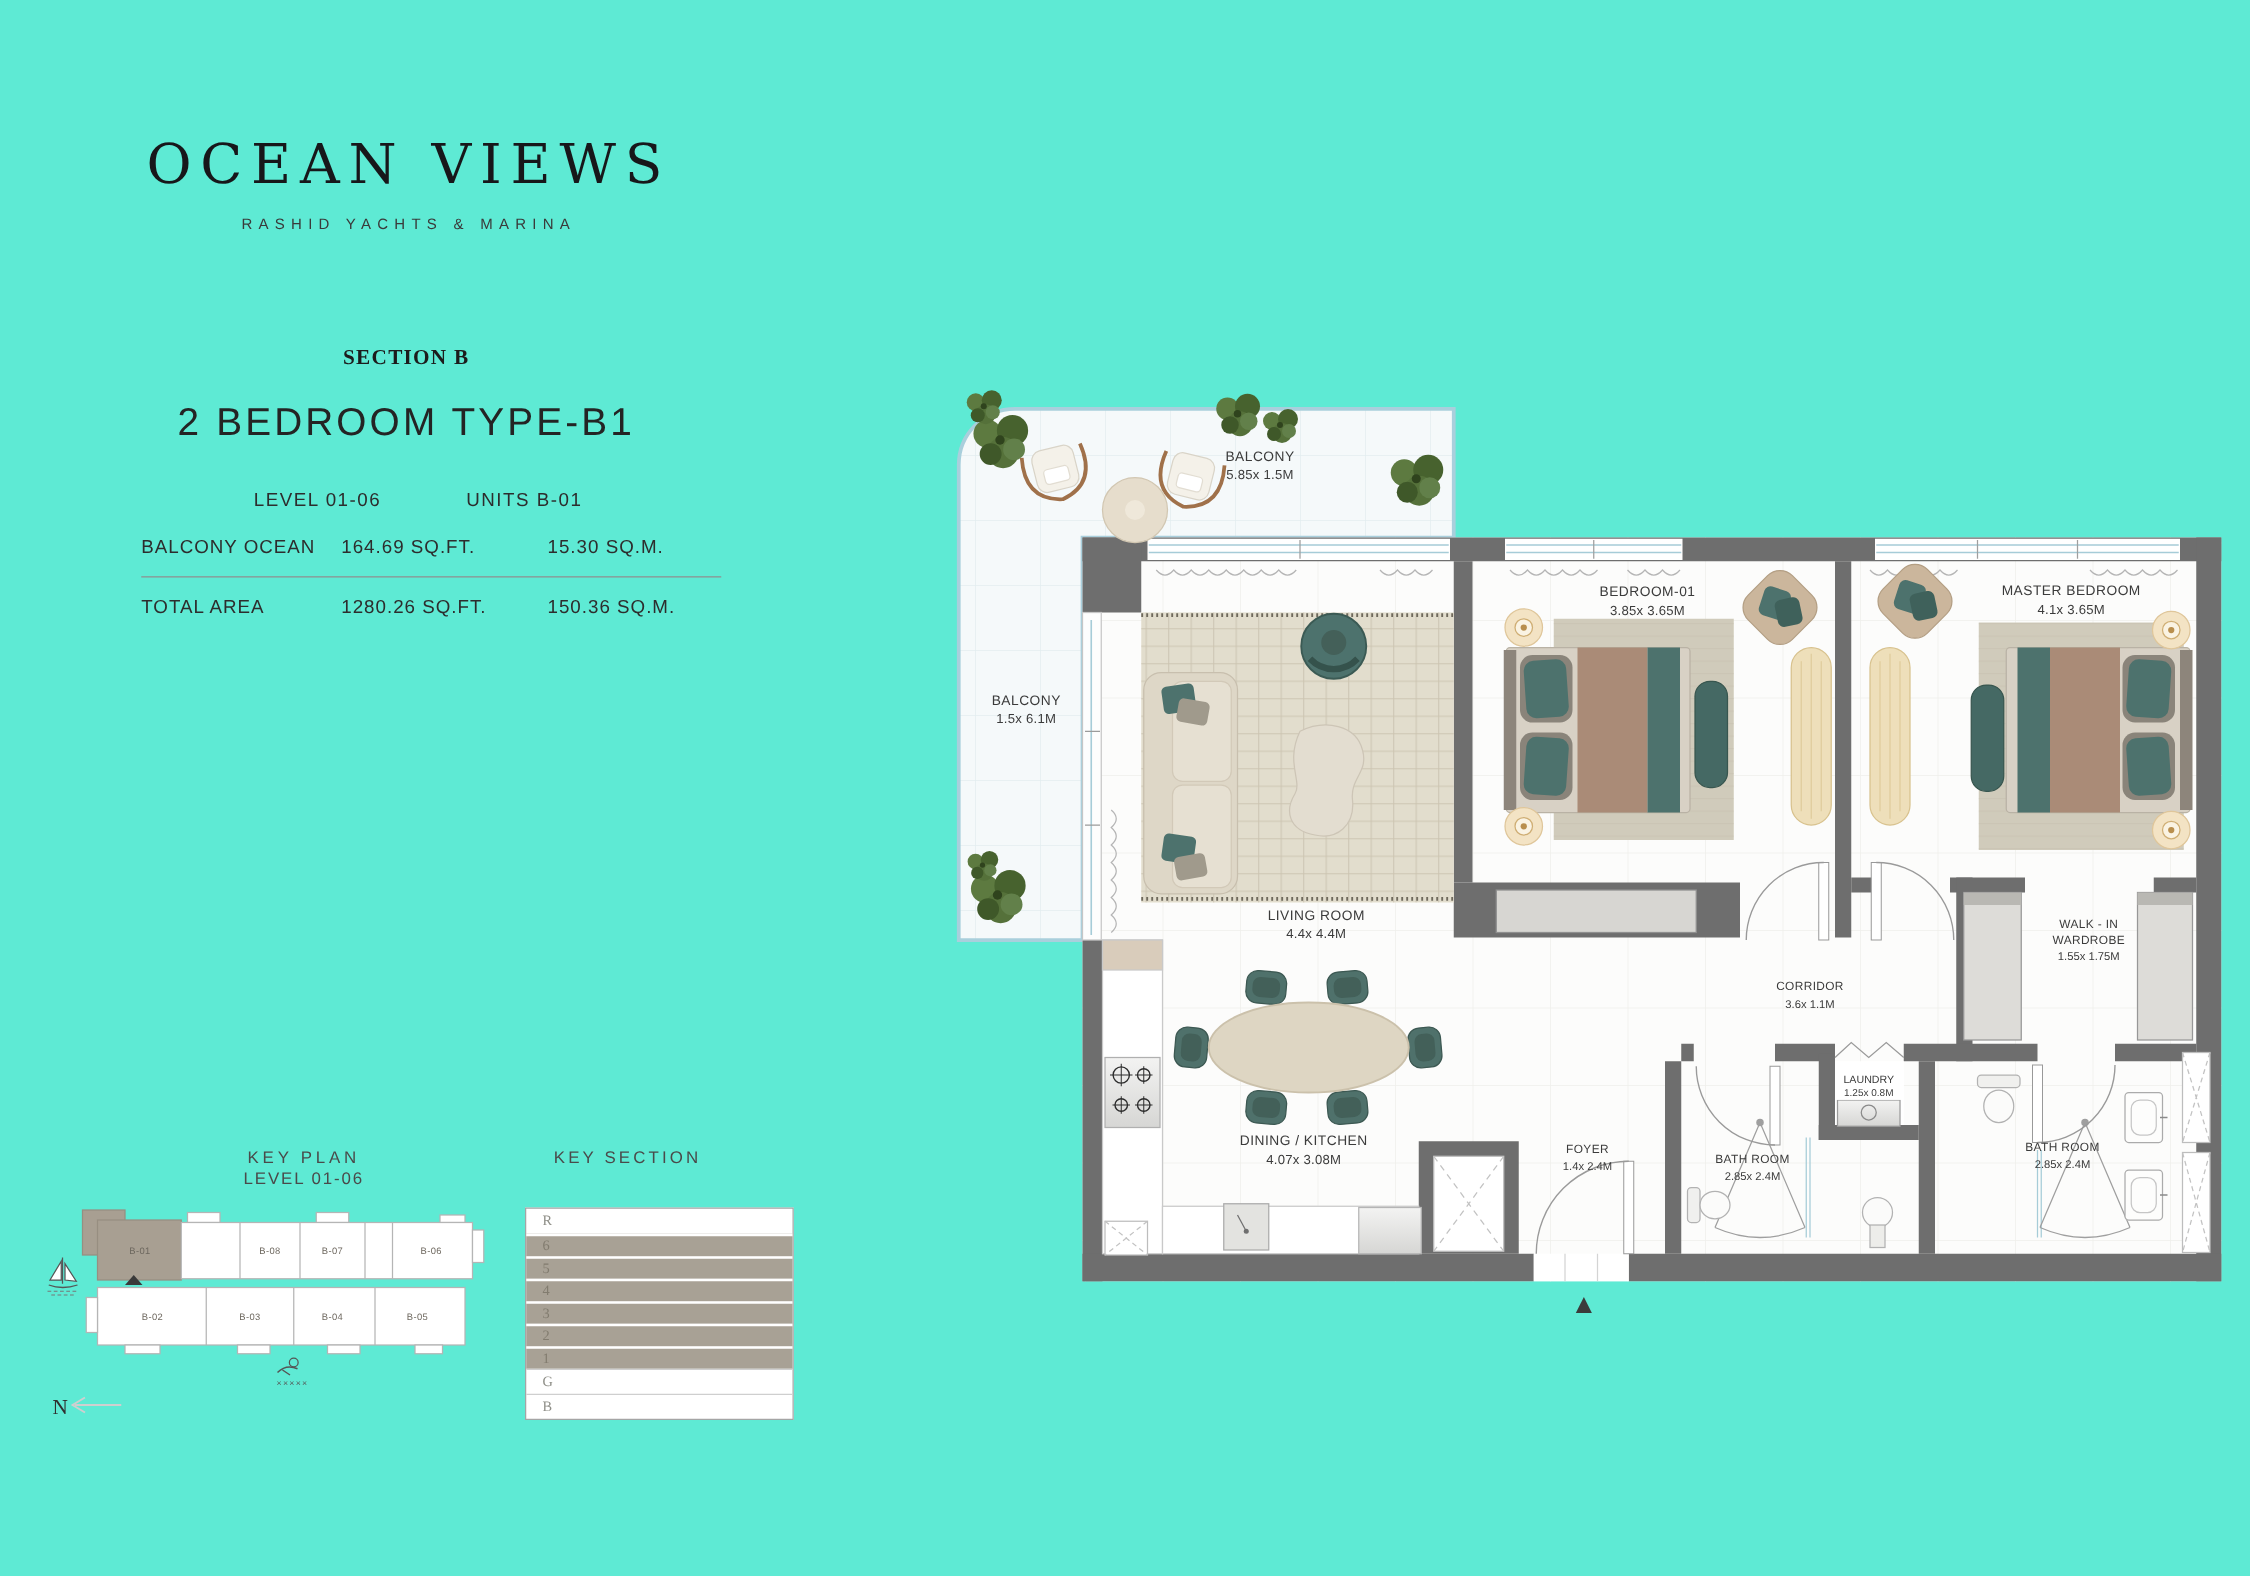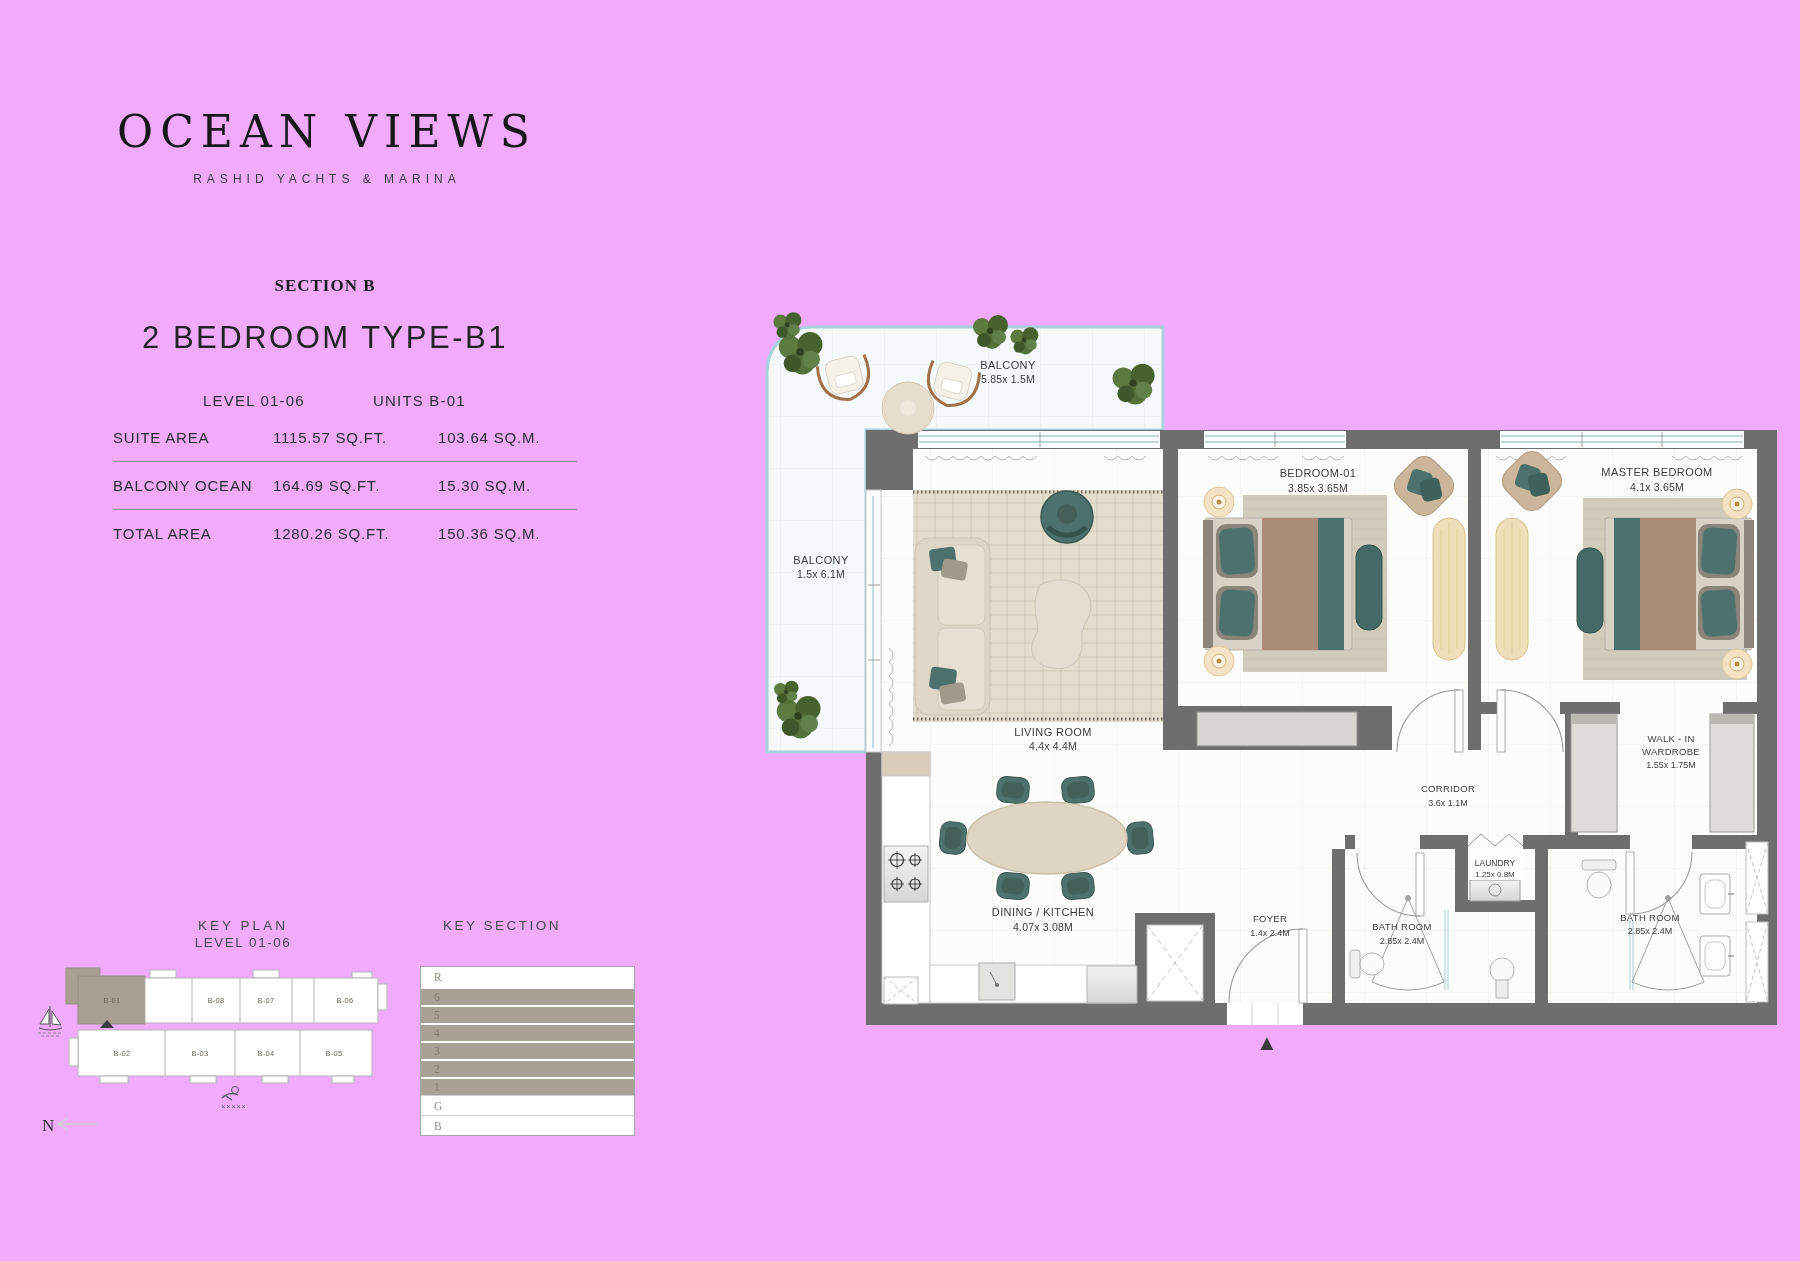--- a/index.html
+++ b/index.html
@@ -1,16 +1,16 @@
 <!DOCTYPE html>
 <html><head>
 <meta charset="utf-8">
 <style>
   html,body{margin:0;padding:0;background:#ffffff;}
-  .page{position:relative;width:1800px;height:1261px;background:#f0abfc;overflow:hidden;
+  .page{position:relative;width:1800px;height:1261px;background:#5eead4;overflow:hidden;
         font-family:"Liberation Sans",sans-serif;}
   
   .logo{position:absolute;left:117px;top:106px;width:420px;text-align:center;}
   .logo-main{font-family:"DejaVu Serif",serif;font-size:44px;letter-spacing:7px;color:#17171a;white-space:nowrap;}
   .logo-tag{margin-top:15px;font-size:12px;letter-spacing:5px;color:#3a3a3a;}
   .building{position:absolute;left:125px;top:276px;width:400px;text-align:center;
             font-family:"Liberation Serif",serif;font-weight:700;font-size:17px;letter-spacing:1px;color:#1c1c1c;}
   .unit-type{position:absolute;left:85px;top:320px;width:480px;text-align:center;
              font-size:31px;letter-spacing:2.5px;color:#242424;white-space:nowrap;}
   .lvl{position:absolute;left:203px;top:392px;font-size:15px;letter-spacing:1.2px;color:#2d2d2d;}
@@ -54,25 +54,20 @@
     <div class="logo-main">OCEAN VIEWS</div>
     <div class="logo-tag">RASHID YACHTS &amp; MARINA</div>
   </div>
   <div class="building">SECTION B</div>
   <div class="unit-type">2 BEDROOM TYPE-B1</div>
   <div class="lvl">LEVEL 01-06</div>
   <div class="unt">UNITS B-01</div>
 
   <div class="area-table">
     <div class="area-row sep">
-      <span>SUITE AREA</span>
-      <span>1115.57 SQ.FT.</span>
-      <span>103.64 SQ.M.</span>
-    </div>
-    <div class="area-row sep">
       <span>BALCONY OCEAN</span>
       <span>164.69  SQ.FT.</span>
       <span>15.30  SQ.M.</span>
     </div>
     <div class="area-row">
       <span>TOTAL AREA</span>
       <span>1280.26 SQ.FT.</span>
       <span>150.36 SQ.M.</span>
     </div>
   </div>

